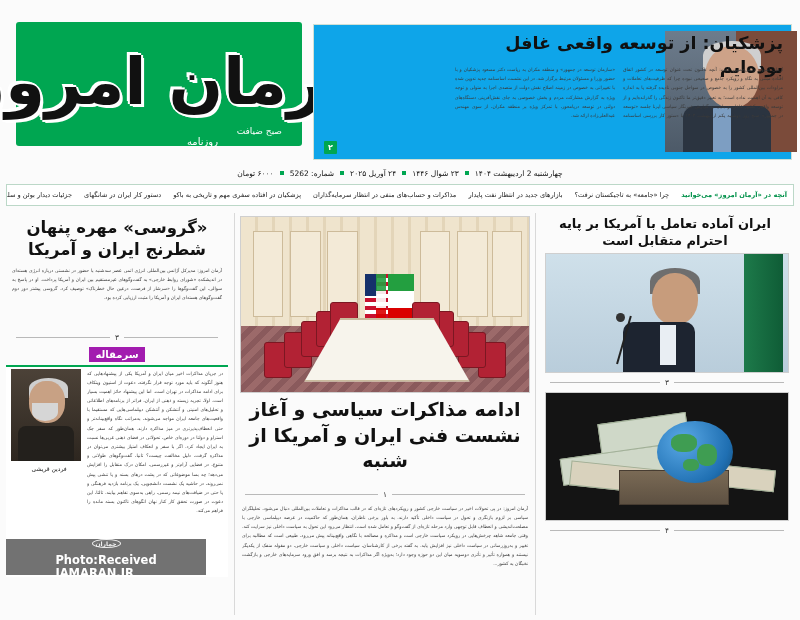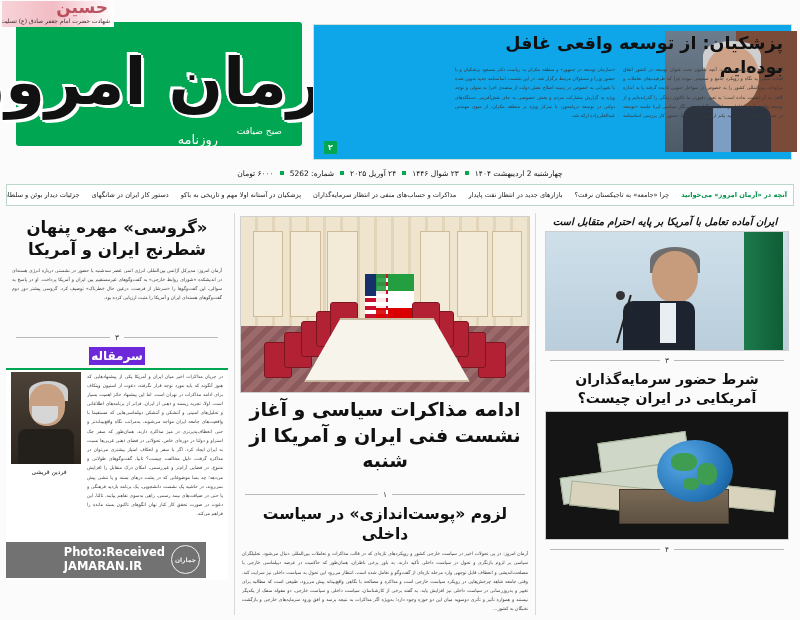--- a/index.html
+++ b/index.html
@@ -25,21 +25,21 @@
     text-shadow:2px 0 0 #fff,-2px 0 0 #fff,0 2px 0 #fff,0 -2px 0 #fff,
                 3px 3px 0 #fff,-3px -3px 0 #fff;
     white-space:nowrap;direction:rtl;
   }
   .mast-sub{
     position:absolute;right:28px;bottom:24px;
     font-size:9px;color:#ffffff;direction:rtl;
   }
   .mast-sub2{
     position:absolute;right:92px;bottom:13px;
-    font-size:13px;color:#ffffff;direction:rtl;
+    font-size:10px;color:#ffffff;direction:rtl;
   }
   .cond-banner{
     position:absolute;left:2px;top:1px;width:112px;height:26px;
     background:linear-gradient(90deg,#f7d3d8 0%,#f2bcc4 45%,#ffffff 100%);
     overflow:hidden;
   }
   .cond-banner .big{
     position:absolute;right:6px;top:-4px;font-size:17px;color:#b03a4a;
     font-weight:bold;opacity:.85;
   }
@@ -96,57 +96,57 @@
   
   .col-left{position:absolute;left:6px;top:213px;width:222px;height:402px;}
   .col-mid{position:absolute;left:234px;top:213px;width:300px;height:402px;
            border-left:1px solid #d9d9d9;border-right:1px solid #d9d9d9;}
   .col-right{position:absolute;left:540px;top:213px;width:254px;height:402px;}
 
   .hl{font-weight:bold;color:#111;text-align:center;direction:rtl;}
   .hl-left{font-size:16.5px;line-height:1.32;margin:4px 6px 0 6px;}
   .hl-mid{font-size:19px;line-height:1.35;margin:4px 4px 16px 4px;}
   .hl-mid2{font-size:15.5px;line-height:1.3;margin:3px 4px 0 4px;}
-  .hl-right{font-size:10px;line-height:1.34;margin:2px 4px 0 0;font-style:italic;}
+  .hl-right{font-size:13px;line-height:1.34;margin:2px 4px 0 0;}
   .hl-right2{font-size:14px;line-height:1.34;margin:2px 4px 0 4px;}
   .hl-right3{font-size:12.5px;line-height:1.3;margin:3px 4px 0 4px;}
 
   .body-txt{
     font-size:4.6px;line-height:2.0;color:#3a3a3a;text-align:justify;
     direction:rtl;overflow:hidden;
   }
   .rule{
     display:flex;align-items:center;justify-content:center;gap:5px;
     margin:5px 10px;color:#444;font-size:7.5px;
   }
   .rule:before,.rule:after{content:"";flex:1;height:1px;background:#b9b9b9;}
 
   .sec-label{
     display:block;margin:0 auto;width:56px;text-align:center;
-    background:#6d28d9;color:#fff;font-size:12px;font-weight:bold;
+    background:#a21caf;color:#fff;font-size:10px;font-weight:bold;
     padding:2px 0;letter-spacing:.5px;
   }
   .editorial-box{
     margin:3px 0 0 0;border-top:2px solid #00a651;background:#fff;
     padding:2px 5px 0 5px;box-sizing:border-box;height:212px;overflow:hidden;
     position:relative;
   }
   .ed-title{font-size:12.5px;font-weight:bold;text-align:center;color:#111;margin:4px 0 4px;}
   .ed-photo{
     float:left;width:70px;height:92px;background:#8a8076;margin:0 6px 3px 0;
     overflow:hidden;position:relative;
   }
   .ed-cap{
     clear:both;text-align:center;font-size:6px;color:#222;margin:1px 0 3px 0;
     width:76px;float:left;
   }
   .watermark{
     position:absolute;left:0;bottom:2px;width:200px;height:36px;
     background:rgba(60,60,60,.72);display:flex;align-items:center;gap:6px;
-    padding:0 6px;box-sizing:border-box;
+    padding:0 6px;box-sizing:border-box;flex-direction:column;
   }
   .wm-circle{
     width:27px;height:27px;border-radius:50%;border:1.5px solid #f0f0f0;
     display:flex;align-items:center;justify-content:center;
     color:#f0f0f0;font-size:6px;font-weight:bold;
   }
   .wm-text{color:#fff;font-size:11.5px;line-height:1.15;font-weight:bold;direction:ltr;text-align:left;}
 
   
   .photo{position:relative;overflow:hidden;background:#7d8b99;}
@@ -212,24 +212,20 @@
 </head>
 <body>
 
 <div class="page">
 
   <div class="masthead">
     <div class="mast-green"></div>
     <div class="mast-logo">آرمان امروز</div>
     <div class="mast-sub">صبح ضیافت</div>
     <div class="mast-sub2">روزنامه</div>
-    <div class="cond-banner">
-      <span class="big">حسین</span>
-      <span class="small">شهادت حضرت امام جعفر صادق (ع) تسلیت باد</span>
-    </div>
   </div>
 
   <div class="lead">
     <div class="lead-photo photo">
       <div class="pres">
         <div class="bg"></div>
         <div class="hair"></div>
         <div class="head"></div>
         <div class="suit"></div>
         <div class="shirt"></div>
@@ -254,21 +250,21 @@
 
   <div class="ticker">
     <span class="lead-label">آنچه در «آرمان امروز» می‌خوانید</span>
     <span class="tsq"></span>
     <span class="titem">چرا «جامعه» به تاجیکستان نرفت؟</span>
     <span class="tsq"></span>
     <span class="titem">بازارهای جدید در انتظار نفت پایدار</span>
     <span class="tsq"></span>
     <span class="titem">مذاکرات و حساب‌های منفی در انتظار سرمایه‌گذاران</span>
     <span class="tsq"></span>
-    <span class="titem">پزشکیان در آستانه اولا مهم و تاریخی به باکو</span>
+    <span class="titem">پزشکیان در افتاده سفری مهم و تاریخی به باکو</span>
     <span class="tsq"></span>
     <span class="titem">دستور کار ایران در شانگهای</span>
     <span class="tsq"></span>
     <span class="titem">جزئیات دیدار بوئن و سلطان عمان و...</span>
   </div>
 
   <div class="col-left">
     <div class="hl hl-left">«گروسی» مهره پنهان شطرنج ایران و آمریکا</div>
     <div class="body-txt" style="margin:5px 6px 0 6px;height:62px;">آرمان امروز: مدیرکل آژانس بین‌المللی انرژی اتمی عصر سه‌شنبه با حضور در نشستی درباره انرژی هسته‌ای در اندیشکده «شورای روابط خارجی» به گفت‌وگوهای غیرمستقیم بین ایران و آمریکا پرداخت. او در پاسخ به سوالی، این گفت‌وگوها را «سرشار از فرصت، درعین حال خطرناک» توصیف کرد. گروسی پیشتر دور دوم گفت‌وگوهای هسته‌ای ایران و آمریکا را مثبت ارزیابی کرده بود.</div>
     <div class="rule">
@@ -321,42 +317,40 @@
         <div class="chair" style="right:21%;bottom:20%;"></div>
         <div class="chair" style="right:26%;bottom:26%;"></div>
         <div class="chair" style="right:31%;bottom:31%;"></div>
         <div class="table"></div>
       </div>
     </div>
     <div class="hl hl-mid">ادامه مذاکرات سیاسی و آغاز نشست فنی ایران و آمریکا از شنبه</div>
     <div class="rule">
       <span class="pg-badge">۱</span>
     </div>
-    <div class="hl hl-mid2">لزوم «پوست‌اندازی» در سیاست داخلی</div>
     <div class="body-txt" style="margin:5px 7px 0 7px;height:105px;">آرمان امروز: در پی تحولات اخیر در سیاست خارجی کشور و رویکردهای تازه‌ای که در قالب مذاکرات و تعاملات بین‌المللی دنبال می‌شود، تحلیلگران سیاسی بر لزوم بازنگری و تحول در سیاست داخلی تأکید دارند. به باور برخی ناظران، همان‌طور که حاکمیت در عرصه دیپلماسی خارجی با مصلحت‌اندیشی و انعطاف قابل توجهی وارد مرحله تازه‌ای از گفت‌وگو و تعامل شده است، انتظار می‌رود این تحول به سیاست داخلی نیز سرایت کند. وقتی جامعه شاهد چرخش‌هایی در رویکرد سیاست خارجی است و مذاکره و مصالحه با نگاهی واقع‌بینانه پیش می‌رود، طبیعی است که مطالبه برای تغییر و به‌روزرسانی در سیاست داخلی نیز افزایش یابد. به گفته برخی از کارشناسان، سیاست داخلی و سیاست خارجی، دو مقوله منفک از یکدیگر نیستند و همواره تأثیر و تأثری دوسویه میان این دو حوزه وجود دارد؛ به‌ویژه اگر مذاکرات به نتیجه برسد و افق ورود سرمایه‌های خارجی و بازگشت نخبگان به کشور...</div>
   </div>
 
   <div class="col-right">
     <div class="hl hl-right">ایران آماده تعامل با آمریکا بر پایه احترام متقابل است</div>
     <div class="photo ph-r1">
       <div class="speaker">
         <div class="curtain"></div>
         <div class="hair"></div>
         <div class="head"></div>
         <div class="suit"></div>
         <div class="shirt"></div>
         <div class="mic"></div>
         <div class="mictip"></div>
       </div>
     </div>
     <div class="rule">
       <span class="pg-badge">۳</span>
     </div>
 
-    <div class="hl hl-right2">شرط حضور سرمایه‌گذاران آمریکایی در ایران چیست؟</div>
     <div class="photo ph-r2">
       <div class="money">
         <div class="bill" style="left:6%;top:46%;width:46%;height:20%;"></div>
         <div class="bill bill2" style="left:10%;top:58%;width:44%;height:18%;"></div>
         <div class="bill" style="left:22%;top:20%;width:36%;height:22%;"></div>
         <div class="bill bill2" style="left:60%;top:58%;width:34%;height:16%;"></div>
         <div class="brick"></div>
         <div class="globe">
           <div class="land" style="left:18%;top:22%;width:26px;height:18px;"></div>
           <div class="land" style="left:52%;top:38%;width:20px;height:22px;"></div>

